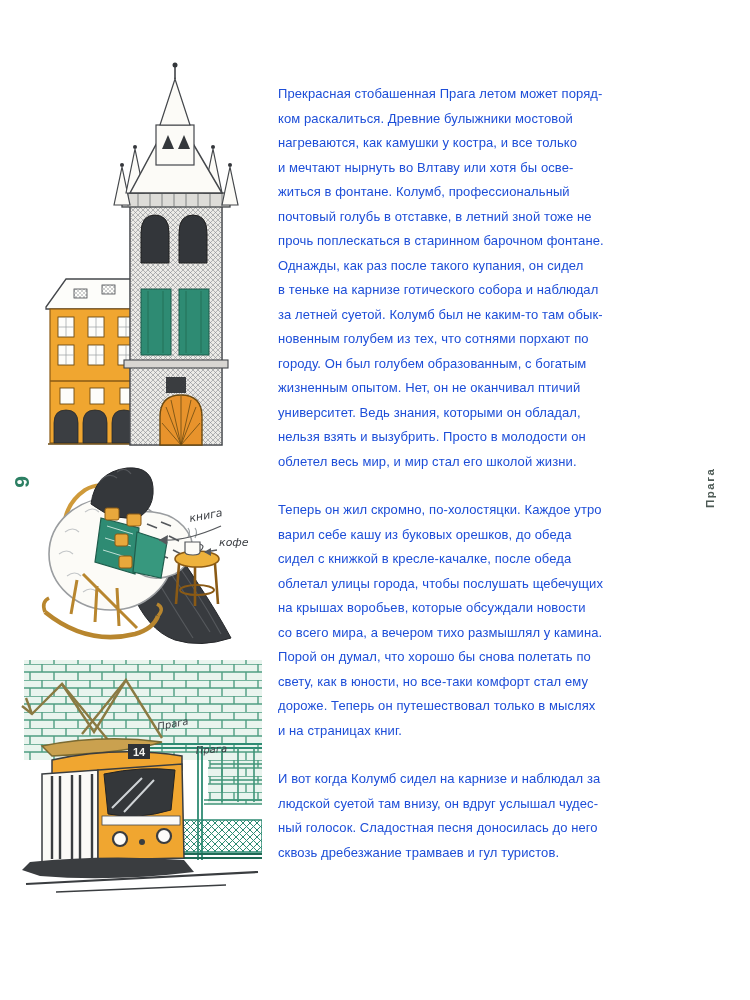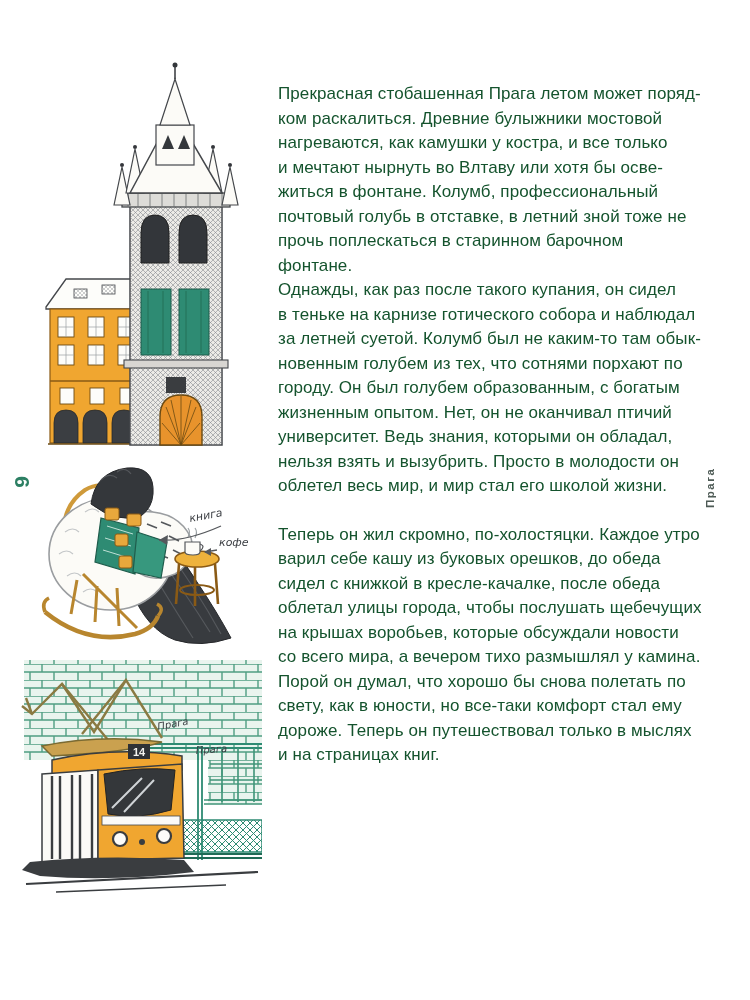--- a/index.html
+++ b/index.html
@@ -8,23 +8,23 @@
     width:750px;height:1000px;
     background:#ffffff;
     overflow:hidden;
     font-family:"Liberation Sans","DejaVu Sans",sans-serif;
   }
   .text-column{
     position:absolute;left:278px;top:82px;width:424px;
   }
   .text-column p{
     margin:0 0 24px 0;
-    font-size:17px;
+    font-size:13px;
     line-height:24.5px;
-    color:#14532d;
+    color:#1d4ed8;
     white-space:pre-line;
     letter-spacing:0.1px;
   }
   .page-number{
     position:absolute;left:16px;top:470px;
     transform:rotate(-90deg);
     font-size:21px;font-weight:bold;color:#2c7f63;
   }
   .margin-label{
     position:absolute;left:704px;top:508px;
@@ -267,15 +267,19 @@
     <p>Теперь он жил скромно, по-холостяцки. Каждое утро
 варил себе кашу из буковых орешков, до обеда
 сидел с книжкой в кресле-качалке, после обеда
 облетал улицы города, чтобы послушать щебечущих
 на крышах воробьев, которые обсуждали новости
 со всего мира, а вечером тихо размышлял у камина.
 Порой он думал, что хорошо бы снова полетать по
 свету, как в юности, но все-таки комфорт стал ему
 дороже. Теперь он путешествовал только в мыслях
 и на страницах книг.</p>
+    <p>И вот когда Колумб сидел на карнизе и наблюдал за
+людской суетой там внизу, он вдруг услышал чудес-
+ный голосок. Сладостная песня доносилась до него
+сквозь дребезжание трамваев и гул туристов.</p>
   </div>
 
 </div>
 
 </body></html>

